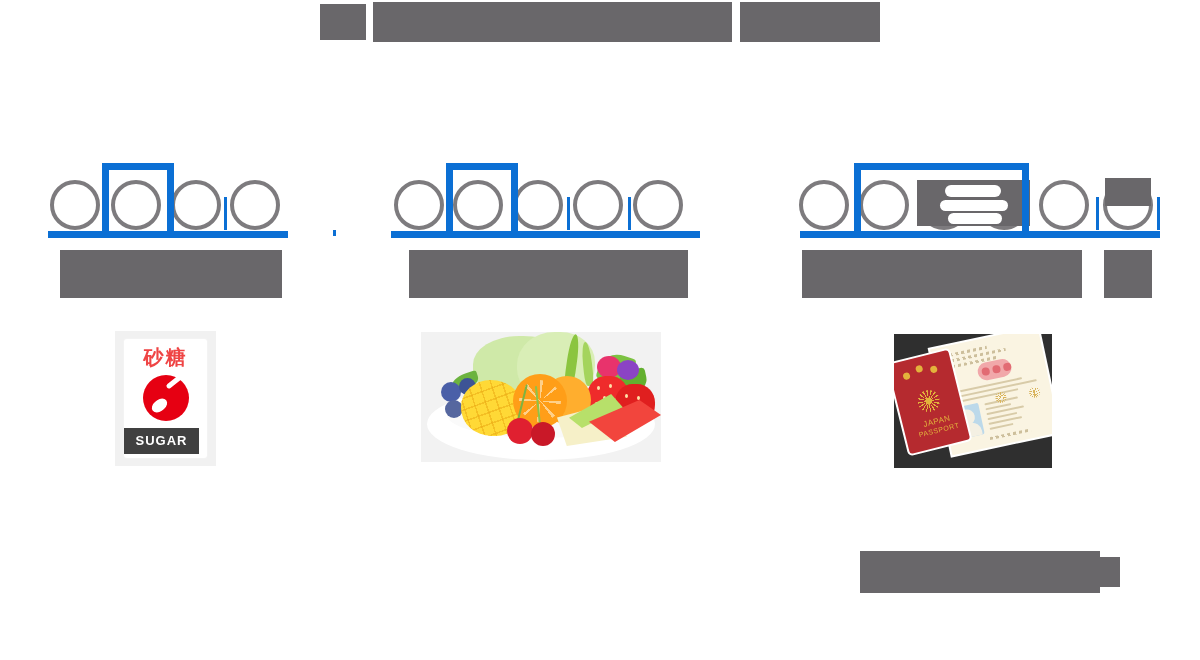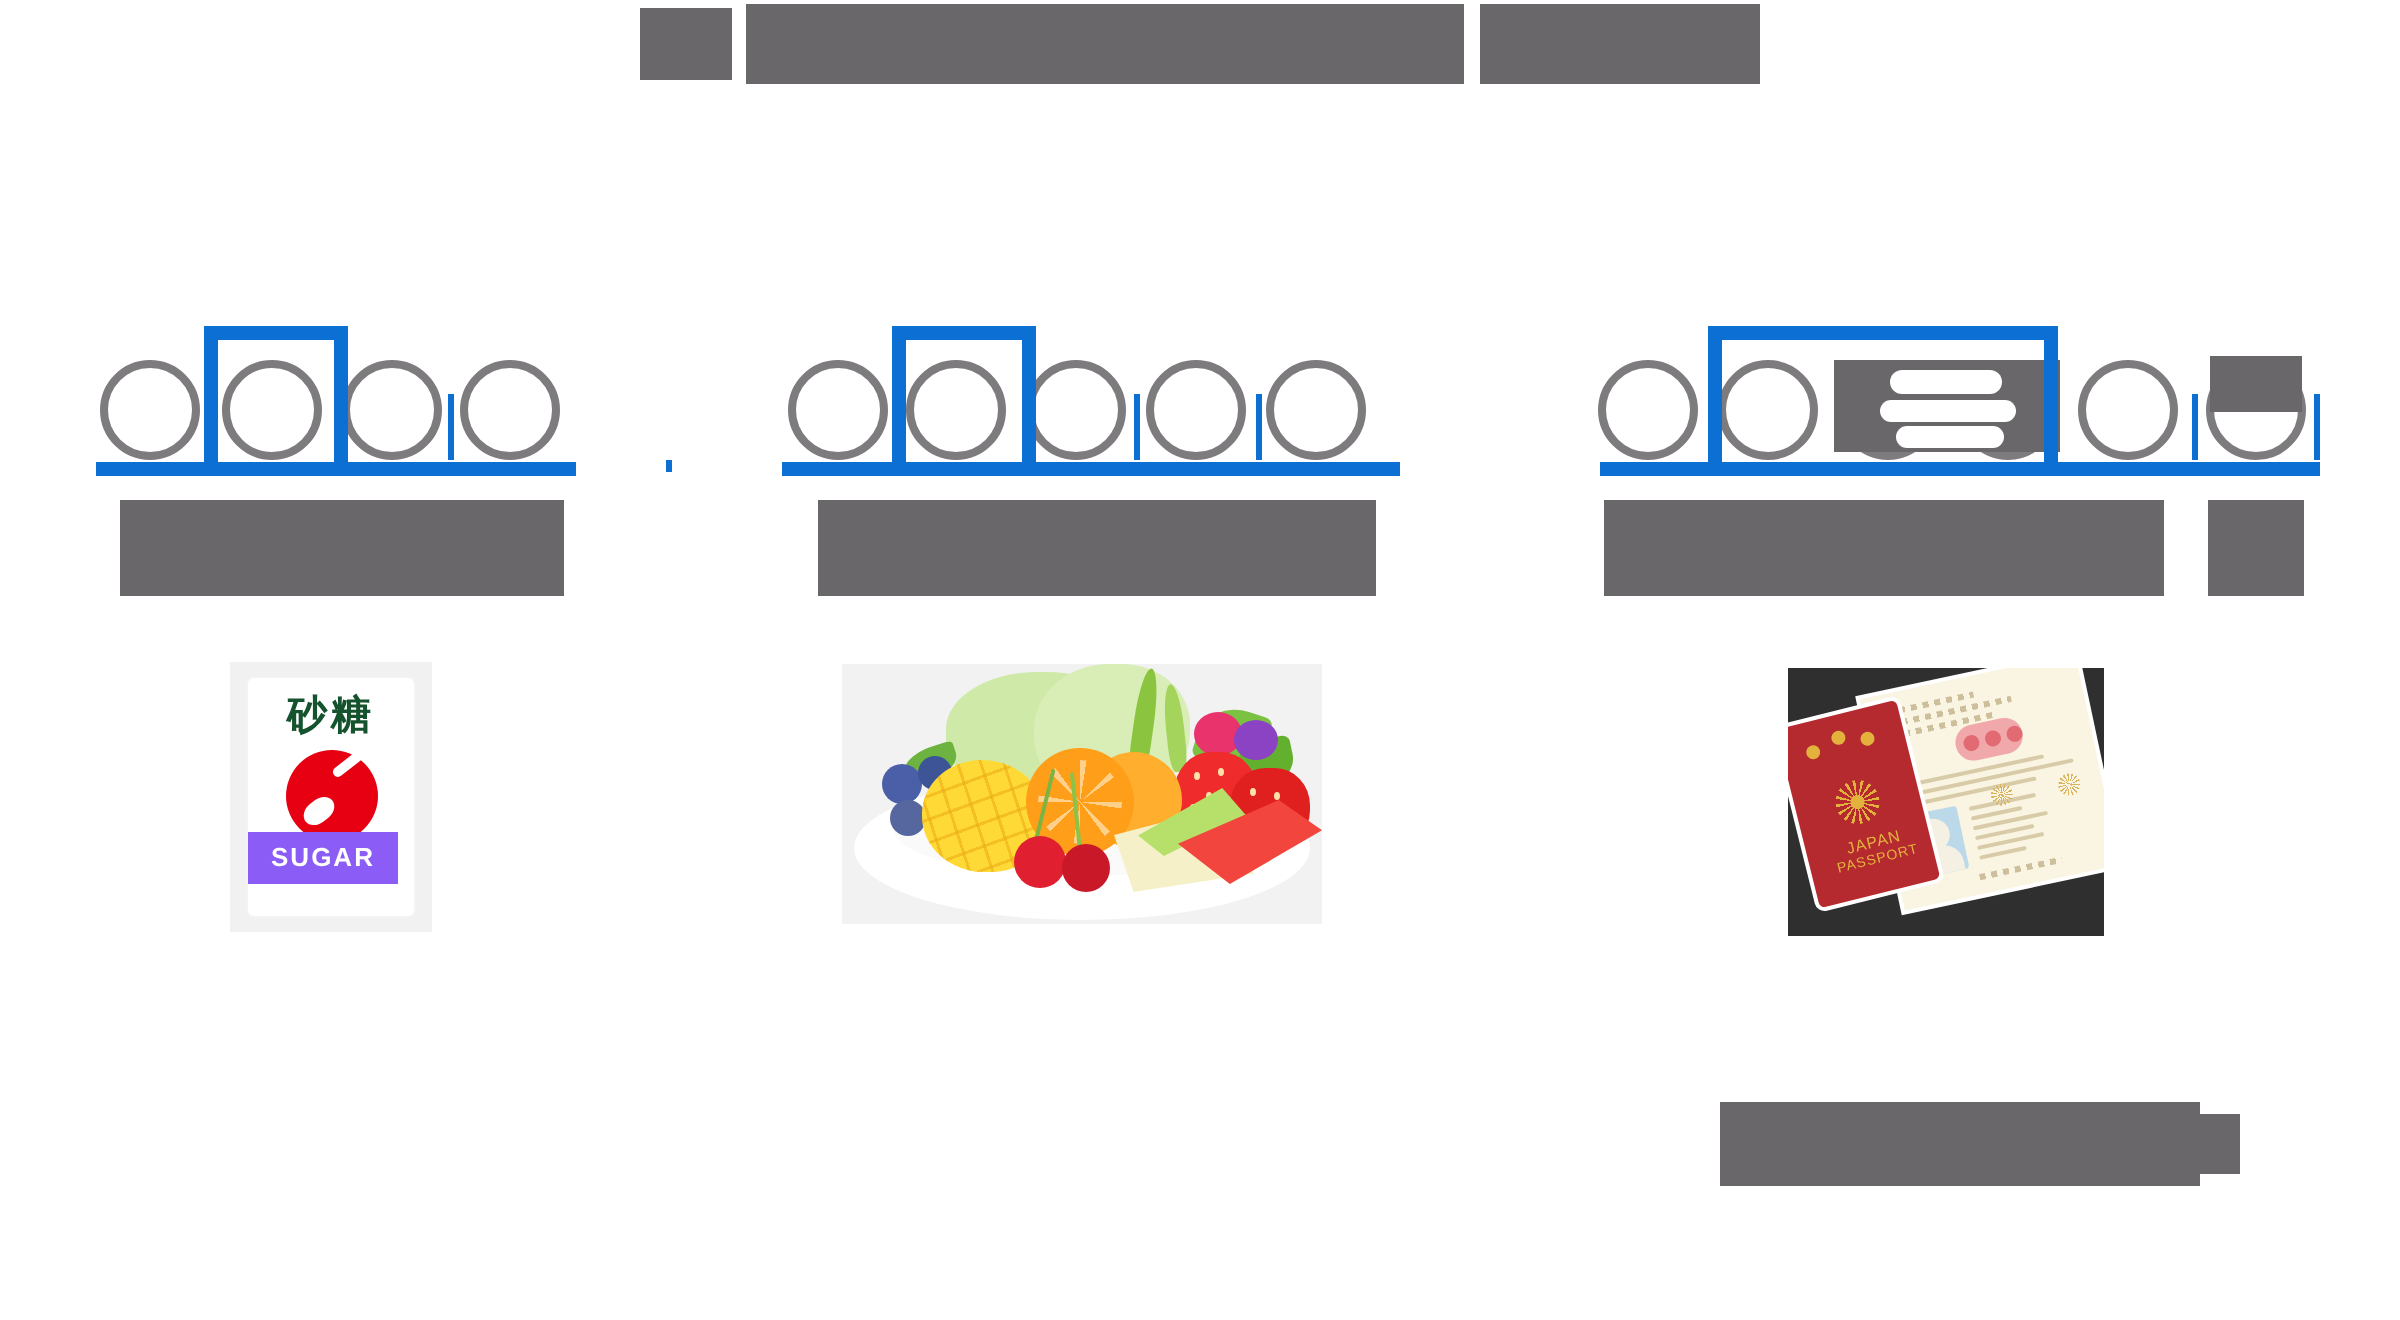--- a/index.html
+++ b/index.html
@@ -28,28 +28,28 @@
   .blue-h{position:absolute;background:#0b6fd4;height:7px;}
   .blue-v{position:absolute;background:#0b6fd4;width:7px;}
   .blue-tick{position:absolute;background:#0b6fd4;width:3px;}
   .blue-dot{position:absolute;background:#0b6fd4;width:3px;height:6px;}
 
   
   .sugar-wrap{position:absolute;left:115px;top:331px;width:101px;height:135px;background:#f1f1f1;}
   .sugar-bag{position:absolute;left:9px;top:8px;width:83px;height:119px;background:#ffffff;border-radius:3px;
              box-shadow:0 0 0 1px #f3f3f3;overflow:hidden;}
   .sugar-kanji{position:absolute;left:0;top:7px;width:83px;text-align:center;
-      color:#14532d;font-size:20px;font-weight:bold;letter-spacing:2px;
+      color:#ef4444;font-size:20px;font-weight:bold;letter-spacing:2px;
       font-family:"DejaVu Sans", sans-serif;line-height:22px;}
   .sugar-circle{position:absolute;left:19px;top:36px;width:46px;height:46px;border-radius:50%;background:#e60012;}
   .spoon-handle{position:absolute;left:24px;top:10px;width:19px;height:5px;background:#ffffff;
       border-radius:3px;transform:rotate(-38deg);transform-origin:left center;}
   .spoon-bowl{position:absolute;left:8px;top:25px;width:17px;height:11px;background:#ffffff;
       border-radius:50%/60%;transform:rotate(-38deg);}
-  .sugar-banner{position:absolute;left:0;bottom:16px;width:75px;height:26px;background:#8b5cf6;}
+  .sugar-banner{position:absolute;left:0;bottom:4px;width:75px;height:26px;background:#404040;}
   .sugar-banner span{display:block;width:100%;text-align:center;line-height:26px;
       color:#ffffff;font-size:13px;font-weight:bold;letter-spacing:1px;}
 
   
   .fruit-wrap{position:absolute;left:421px;top:332px;width:240px;height:130px;background:#f2f2f2;overflow:hidden;}
   .plate{position:absolute;left:6px;top:56px;width:228px;height:72px;background:#ffffff;border-radius:50%;}
   .plate-inner{position:absolute;left:26px;top:60px;width:188px;height:46px;background:#fafafa;border-radius:50%;}
   .melon-a{position:absolute;left:52px;top:4px;width:100px;height:62px;background:#cfe9a8;border-radius:46% 50% 40% 44%;}
   .melon-b{position:absolute;left:96px;top:0px;width:78px;height:68px;background:#d9eeb6;border-radius:48% 44% 50% 46%;}
   .leaf-1{position:absolute;left:146px;top:2px;width:10px;height:54px;background:#8bc53f;border-radius:50% 50% 30% 30%;transform:rotate(8deg);}

